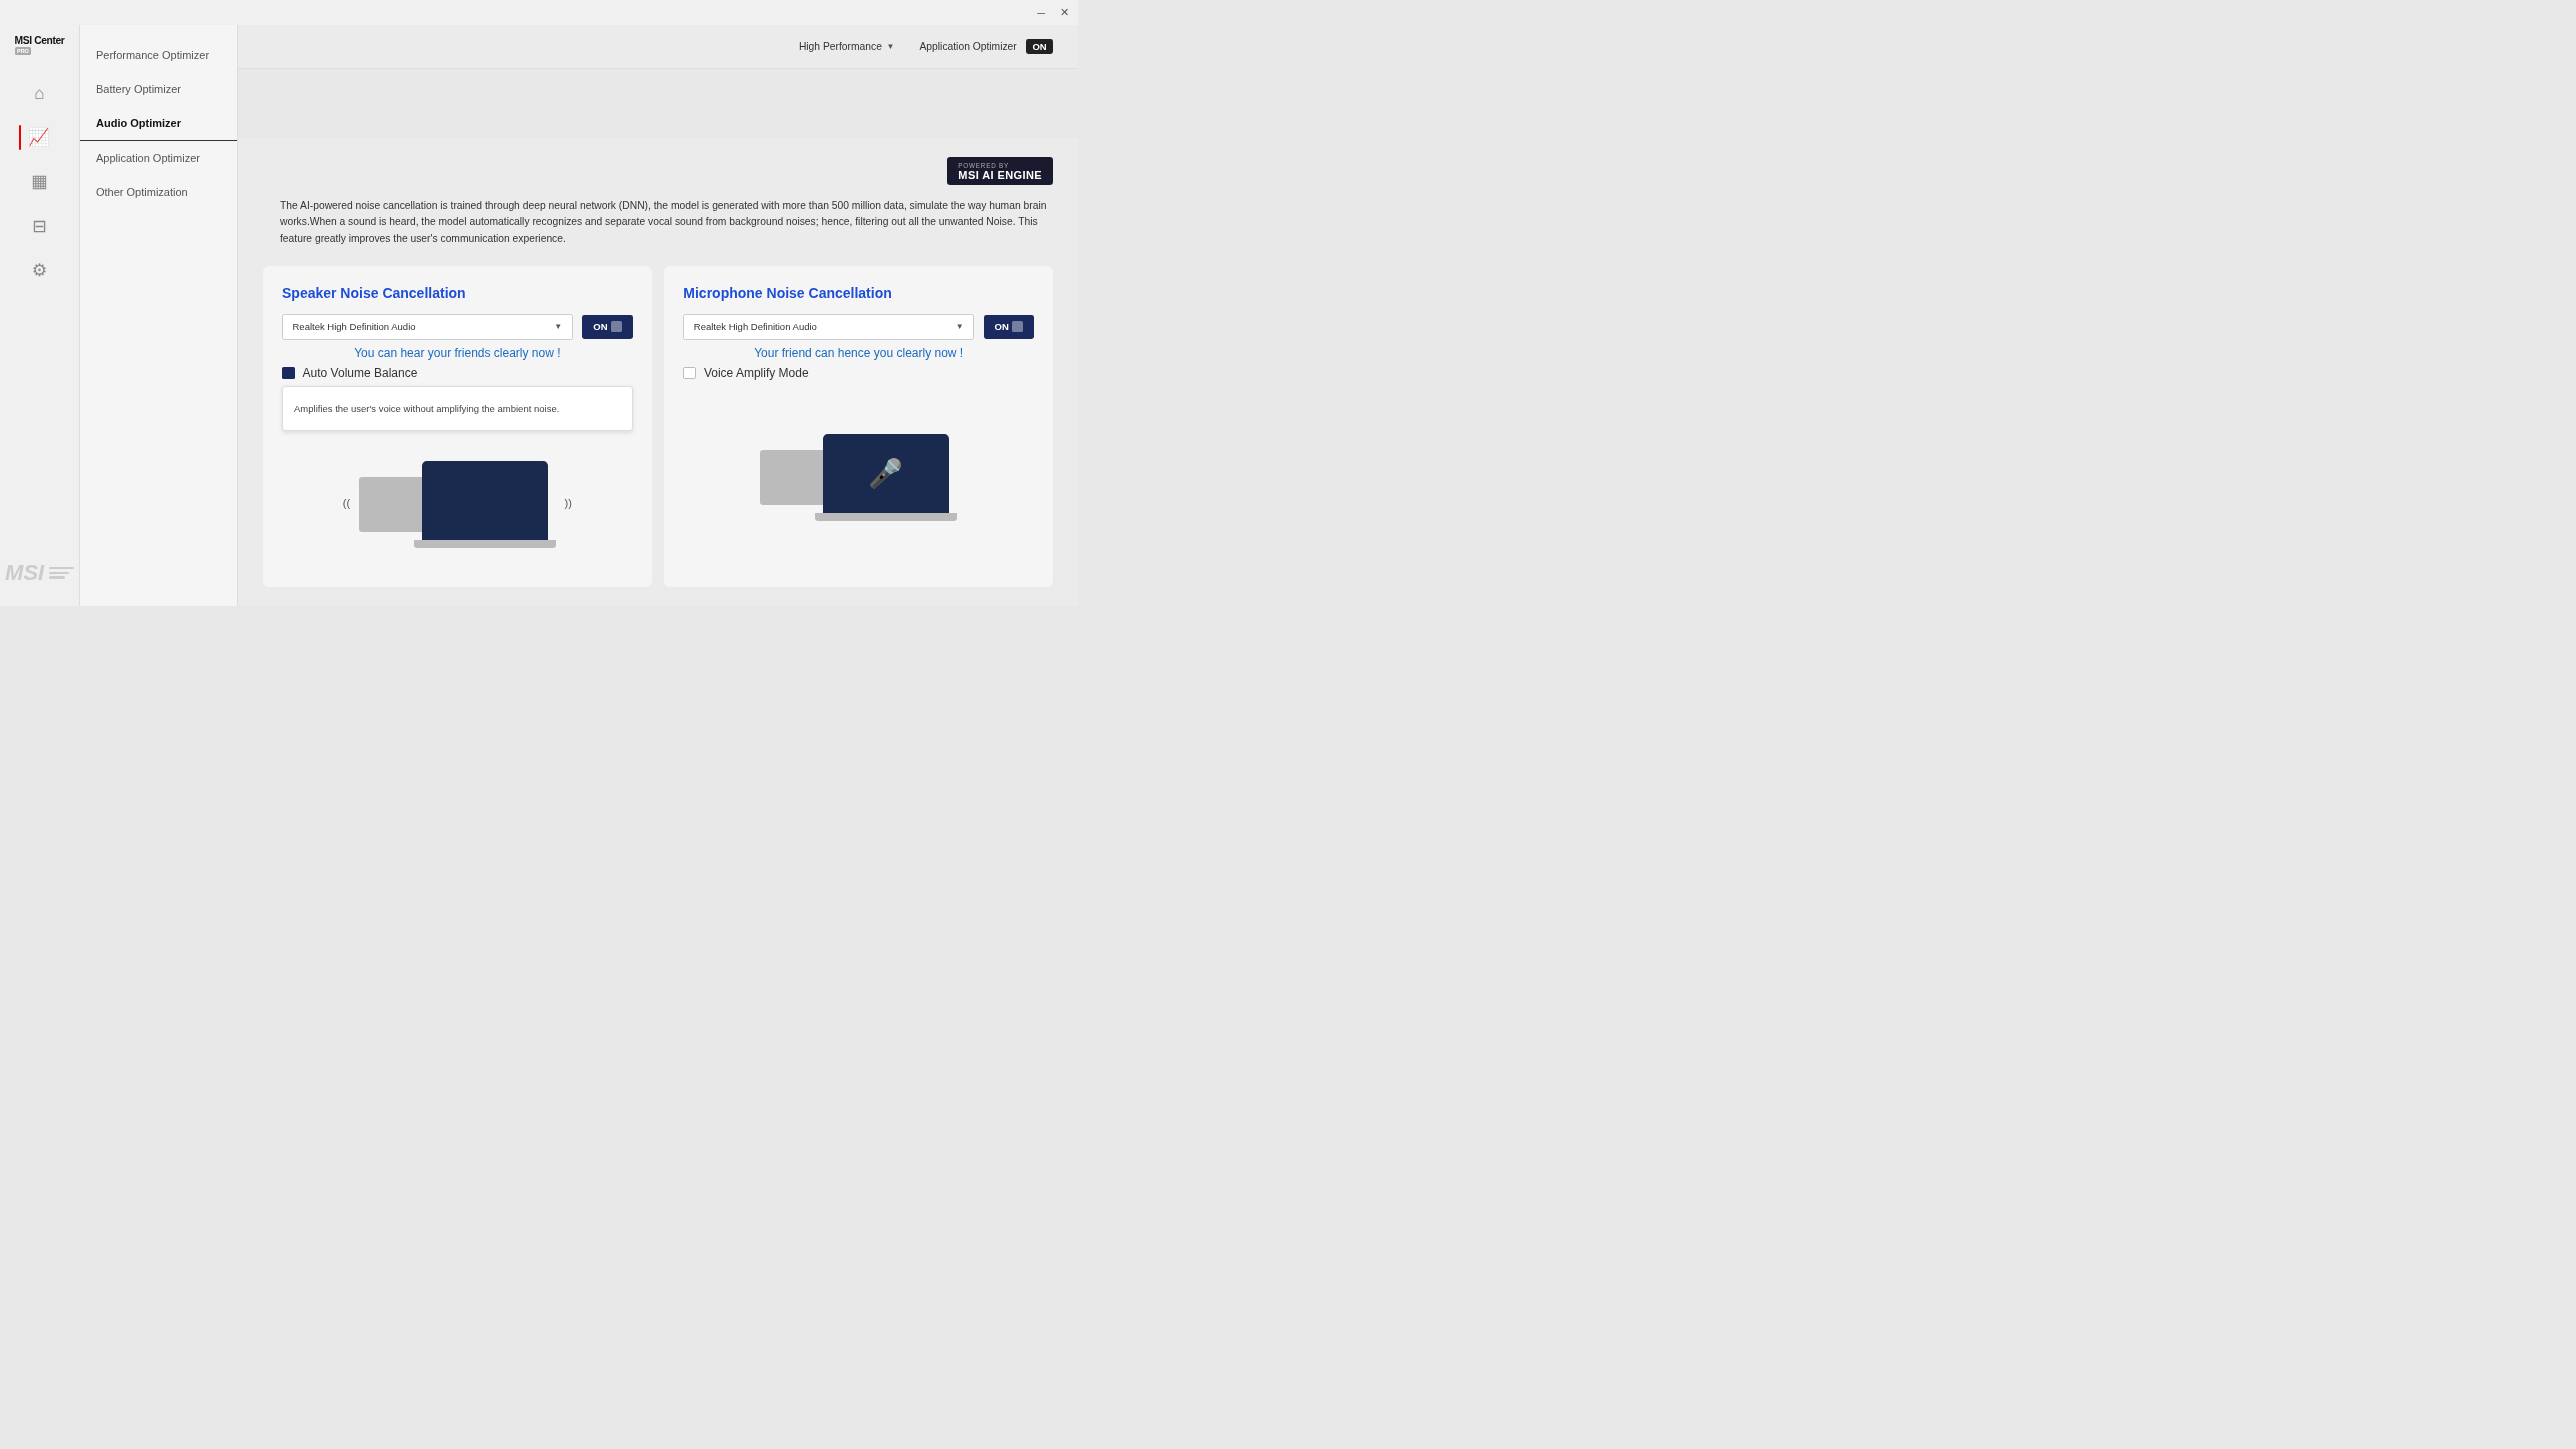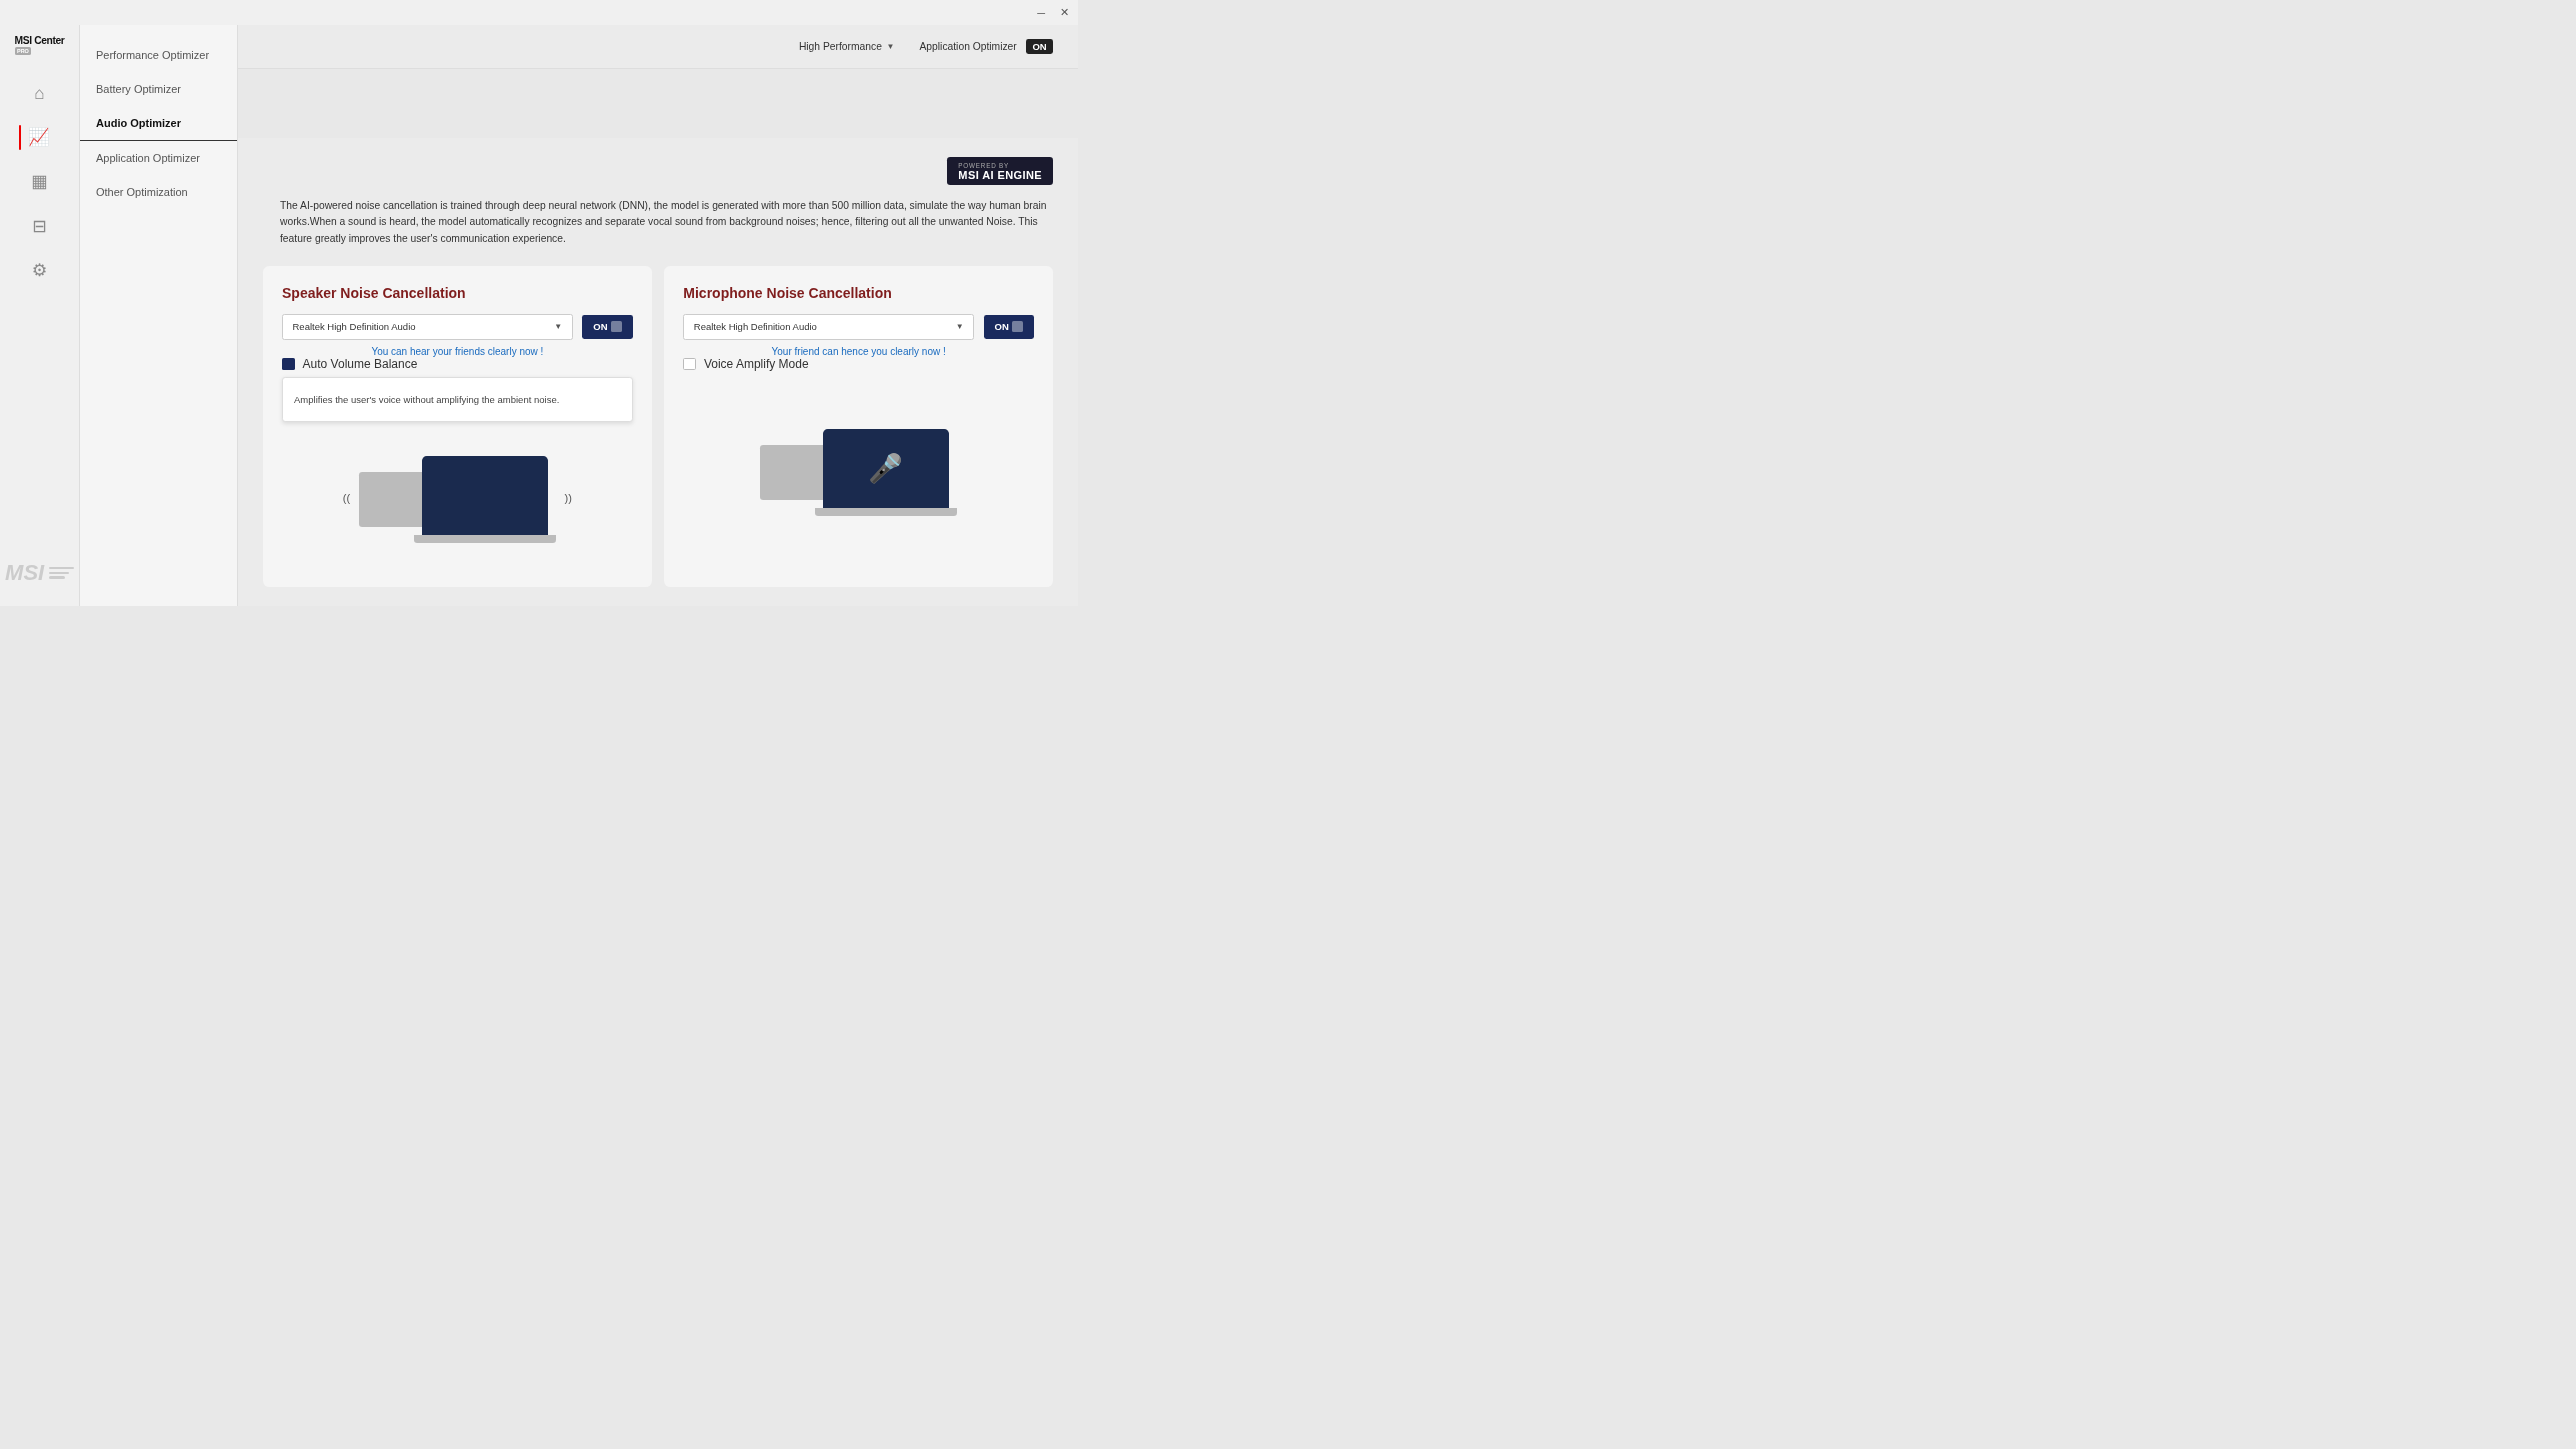--- a/index.html
+++ b/index.html
@@ -204,21 +204,21 @@
       background: #f5f5f5;
       border-radius: 6.3px;
       padding: 19px;
       display: flex;
       flex-direction: column;
     }
 
     .card-title {
       font-size: 14px;
       font-weight: 700;
-      color: #7f1d1d;
+      color: #1d4ed8;
       margin-bottom: 12.6px;
     }
 
     .card-controls {
       display: flex;
       align-items: center;
       gap: 9.5px;
       margin-bottom: 6.3px;
     }
 
@@ -254,24 +254,24 @@
       gap: 3.2px;
     }
     .toggle-btn .toggle-indicator {
       width: 11px;
       height: 11px;
       background: rgba(255,255,255,0.4);
       border-radius: 1.6px;
     }
 
     .status-text {
-      font-size: 10px;
+      font-size: 12px;
       color: #1a6bbf;
       text-align: center;
-      margin-bottom: 0;
+      margin-bottom: 6px;
     }
 
     .checkbox-row {
       display: flex;
       align-items: flex-start;
       gap: 8px;
       margin-bottom: 6.3px;
     }
     .checkbox-box {
       width: 12.6px;

